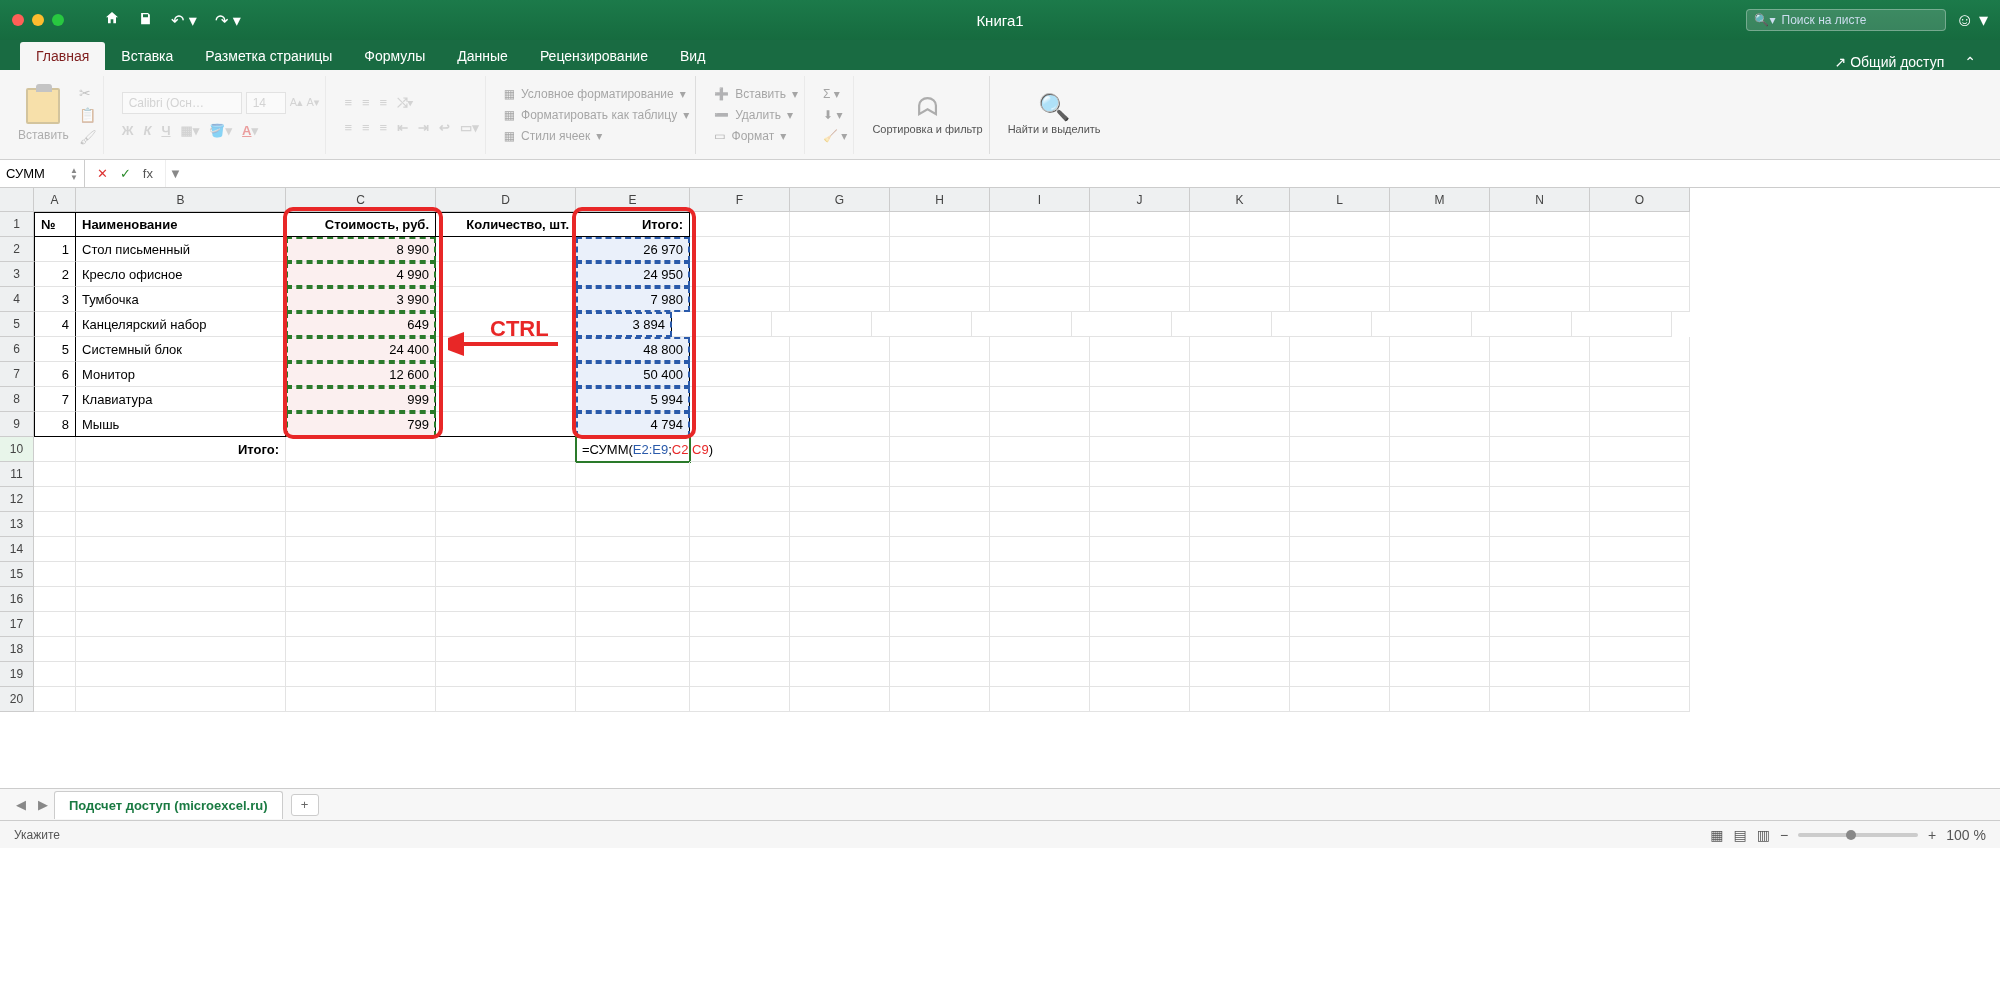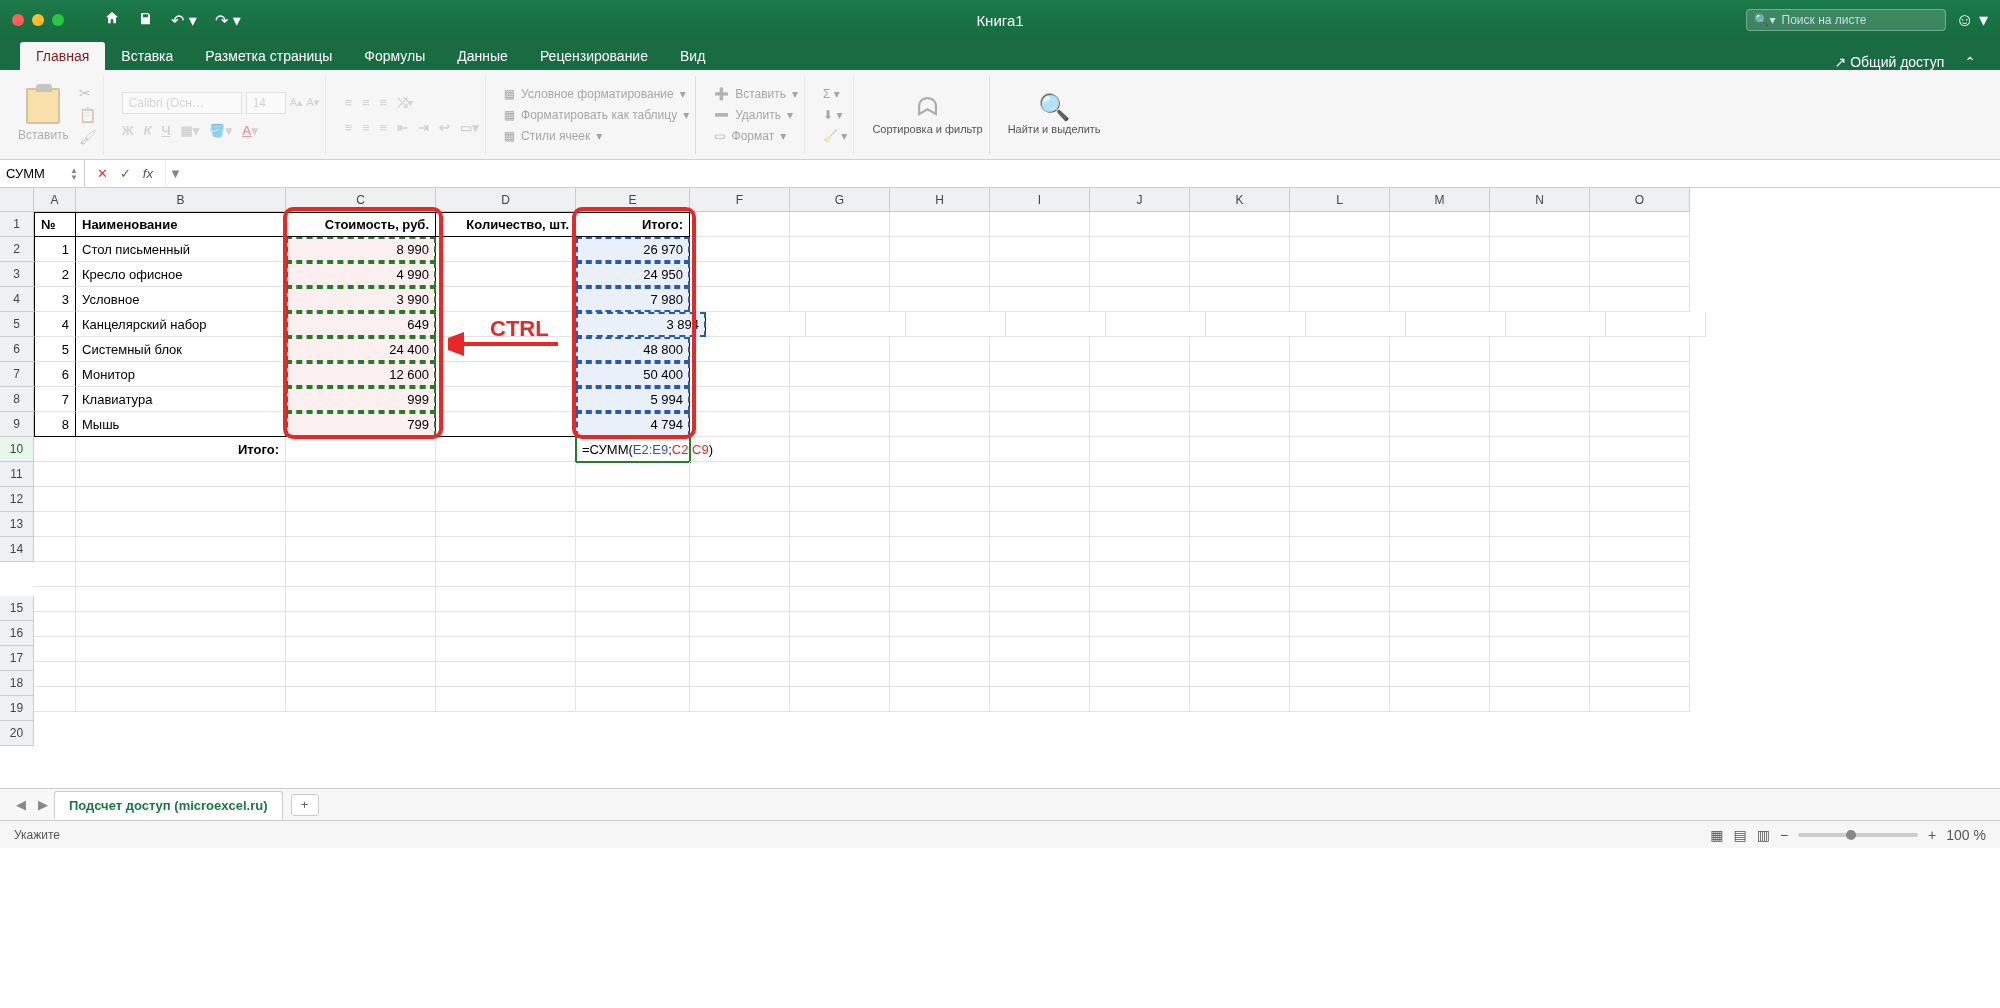--- a/index.html
+++ b/index.html
@@ -197,21 +197,21 @@
 </div>
 
 <div class="fbar">
   <div class="namebox">
     <span>СУММ</span>
     <span class="nbarrows">▲<br>▼</span>
   </div>
   <div class="fctl">
     <span class="cancel">✕</span>
     <span class="ok">✓</span>
-    <span style="font-style:italic;text-align:center;">fx</span>
+    <span style="text-align:center;">fx</span>
   </div>
   <div class="fxdrop">▼</div>
 </div>
 
 <div class="sheet">
   <div class="corner"></div>
   <div class="colhdrs" id="colhdrs">
       <div class="ch" style="width: 42px;">A</div>
       <div class="ch" style="width: 210px;">B</div>
       <div class="ch" style="width: 150px;">C</div>
@@ -236,21 +236,21 @@
       <div class="rh" style="height: 25px; line-height: 25px;">5</div>
       <div class="rh" style="height: 25px; line-height: 25px;">6</div>
       <div class="rh" style="height: 25px; line-height: 25px;">7</div>
       <div class="rh" style="height: 25px; line-height: 25px;">8</div>
       <div class="rh" style="height: 25px; line-height: 25px;">9</div>
       <div class="rh selrow" style="height: 25px; line-height: 25px;">10</div>
       <div class="rh" style="height: 25px; line-height: 25px;">11</div>
       <div class="rh" style="height: 25px; line-height: 25px;">12</div>
       <div class="rh" style="height: 25px; line-height: 25px;">13</div>
       <div class="rh" style="height: 25px; line-height: 25px;">14</div>
-      <div class="rh" style="height: 25px; line-height: 25px; margin-top: 34px;">15</div>
+      <div class="rh" style="height: 25px; line-height: 25px;">15</div>
       <div class="rh" style="height: 25px; line-height: 25px;">16</div>
       <div class="rh" style="height: 25px; line-height: 25px;">17</div>
       <div class="rh" style="height: 25px; line-height: 25px;">18</div>
       <div class="rh" style="height: 25px; line-height: 25px;">19</div>
       <div class="rh" style="height: 25px; line-height: 25px;">20</div>
     </div>
   <div class="cells" id="cells">
       <div class="row">
         <div class="cell tbold bdr-t bdr-l bdr-b bdr-r" style="width: 42px; height: 25px;">№</div>
         <div class="cell tbold bdr-t bdr-b bdr-r" style="width: 210px; height: 25px;">Наименование</div>
@@ -297,41 +297,41 @@
         <div class="cell " style="width: 100px; height: 25px;"></div>
         <div class="cell " style="width: 100px; height: 25px;"></div>
         <div class="cell " style="width: 100px; height: 25px;"></div>
         <div class="cell " style="width: 100px; height: 25px;"></div>
         <div class="cell " style="width: 100px; height: 25px;"></div>
         <div class="cell " style="width: 100px; height: 25px;"></div>
         <div class="cell " style="width: 100px; height: 25px;"></div>
       </div>
       <div class="row">
         <div class="cell tright bdr-l bdr-r" style="width: 42px; height: 25px;">3</div>
-        <div class="cell bdr-r" style="width: 210px; height: 25px;">Условное</div>
+        <div class="cell bdr-r" style="width: 210px; height: 25px;">Тумбочка</div>
         <div class="cell tright bdr-r marq-green" style="width: 150px; height: 25px;">3 990</div>
         <div class="cell tright bdr-r" style="width: 140px; height: 25px;"></div>
         <div class="cell tright bdr-r marq-blue" style="width: 114px; height: 25px;">7 980</div>
         <div class="cell " style="width: 100px; height: 25px;"></div>
         <div class="cell " style="width: 100px; height: 25px;"></div>
         <div class="cell " style="width: 100px; height: 25px;"></div>
         <div class="cell " style="width: 100px; height: 25px;"></div>
         <div class="cell " style="width: 100px; height: 25px;"></div>
         <div class="cell " style="width: 100px; height: 25px;"></div>
         <div class="cell " style="width: 100px; height: 25px;"></div>
         <div class="cell " style="width: 100px; height: 25px;"></div>
         <div class="cell " style="width: 100px; height: 25px;"></div>
         <div class="cell " style="width: 100px; height: 25px;"></div>
       </div>
       <div class="row">
         <div class="cell tright bdr-l bdr-r" style="width: 42px; height: 25px;">4</div>
         <div class="cell bdr-r" style="width: 210px; height: 25px;">Канцелярский набор</div>
         <div class="cell tright bdr-r marq-green" style="width: 150px; height: 25px;">649</div>
         <div class="cell tright bdr-r" style="width: 140px; height: 25px;"></div>
-        <div class="cell tright bdr-r marq-blue" style="width: 130px; height: 25px; text-align: right;">3 894</div>
+        <div class="cell tright bdr-r marq-blue" style="width: 96px; height: 25px; text-align: right;">3 894</div>
         <div class="cell " style="width: 100px; height: 25px;"></div>
         <div class="cell " style="width: 100px; height: 25px;"></div>
         <div class="cell " style="width: 100px; height: 25px;"></div>
         <div class="cell " style="width: 100px; height: 25px;"></div>
         <div class="cell " style="width: 100px; height: 25px;"></div>
         <div class="cell " style="width: 100px; height: 25px;"></div>
         <div class="cell " style="width: 100px; height: 25px;"></div>
         <div class="cell " style="width: 100px; height: 25px;"></div>
         <div class="cell " style="width: 100px; height: 25px;"></div>
         <div class="cell " style="width: 100px; height: 25px;"></div>

